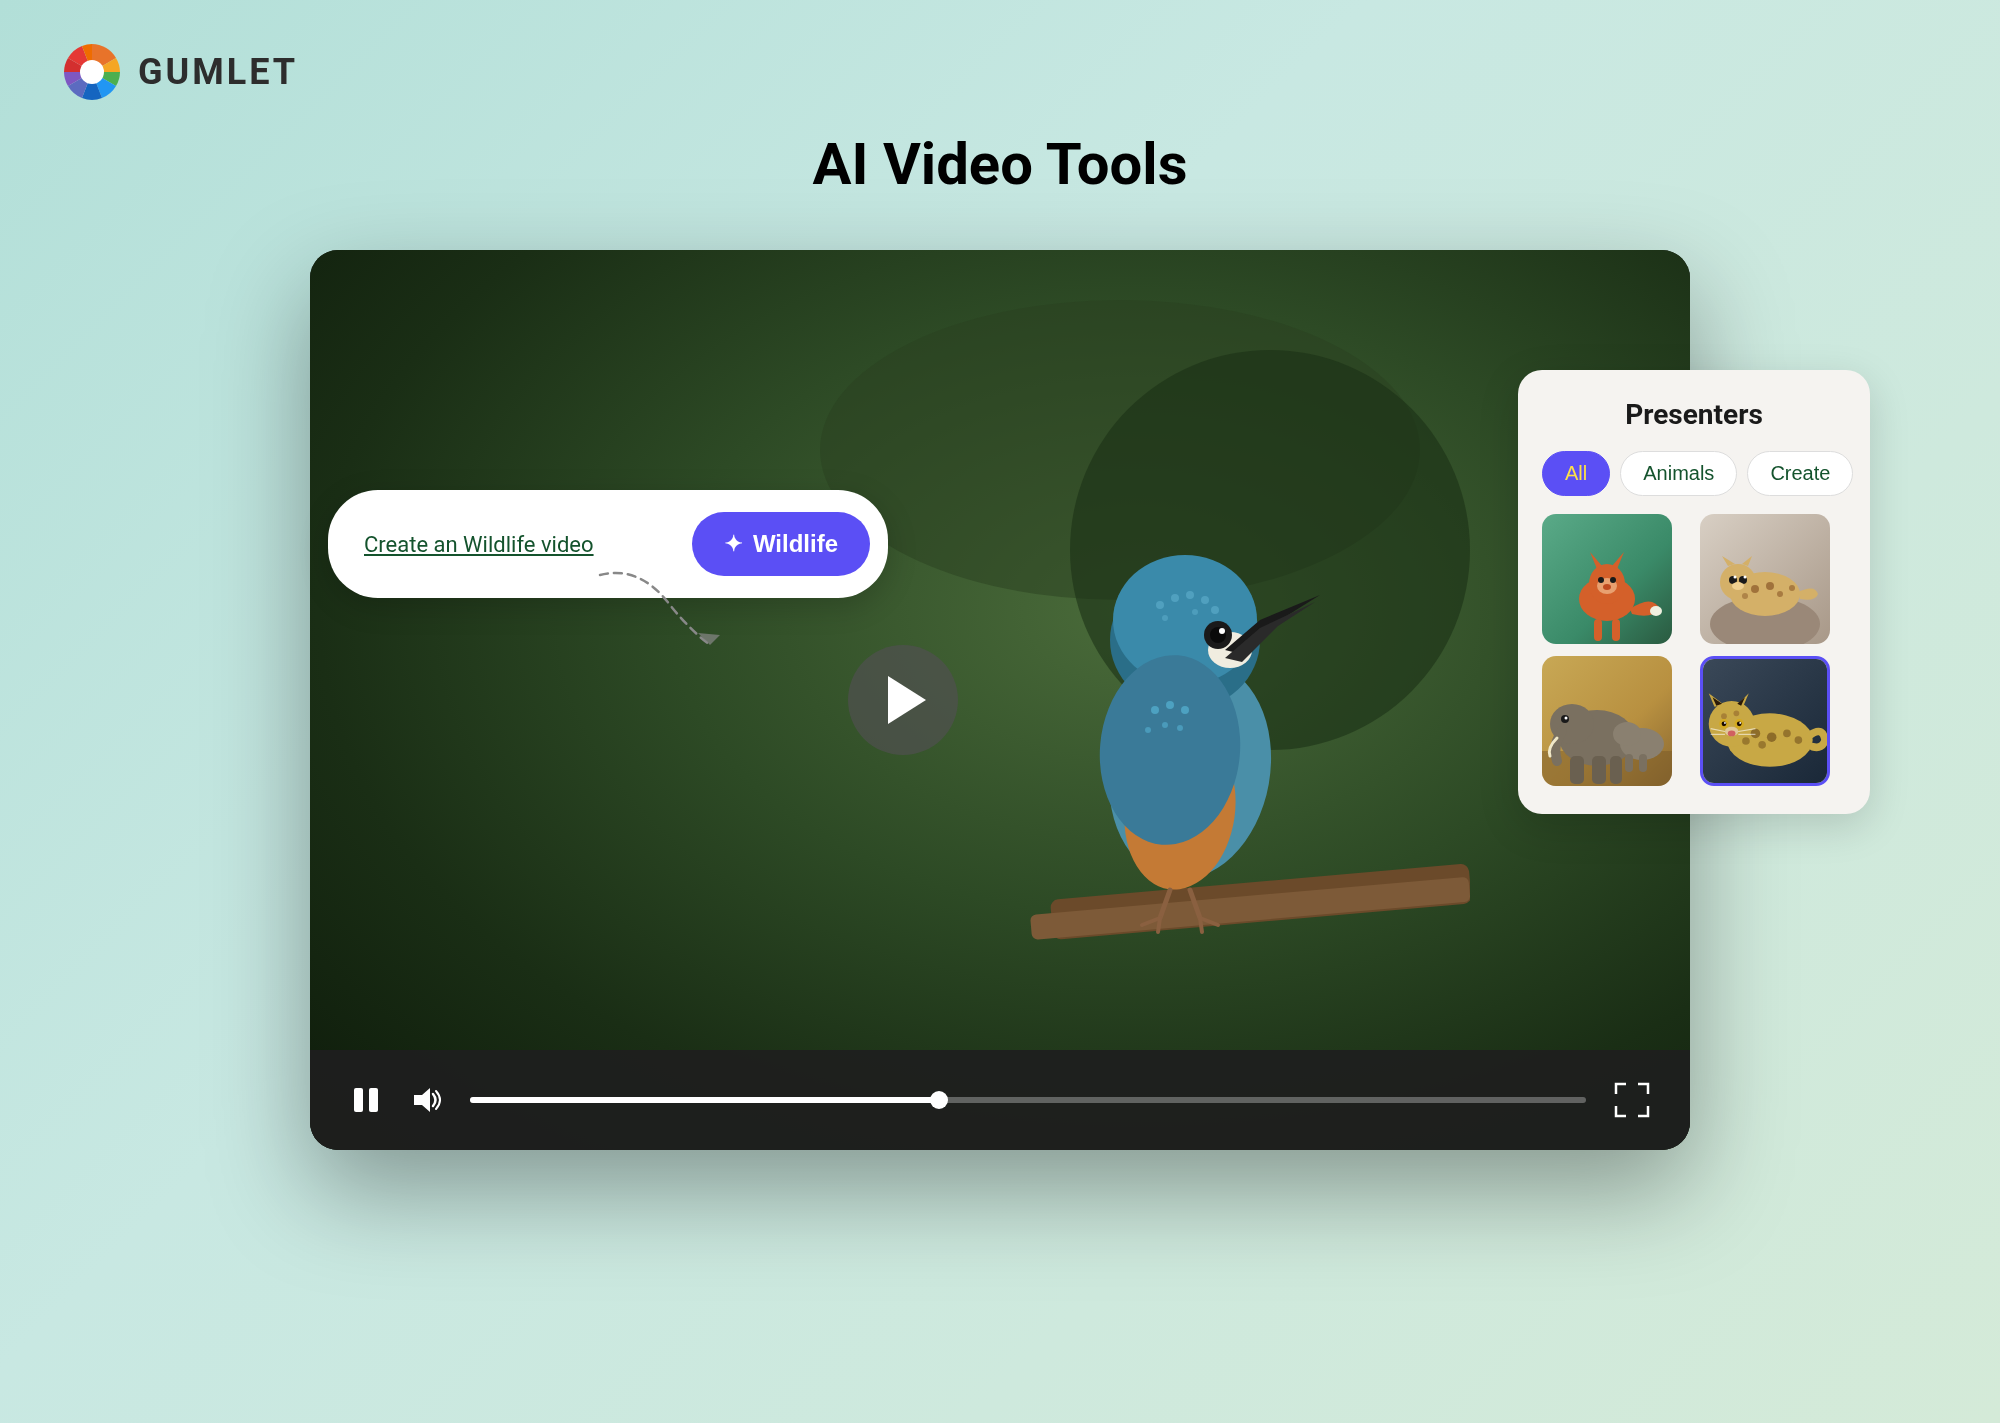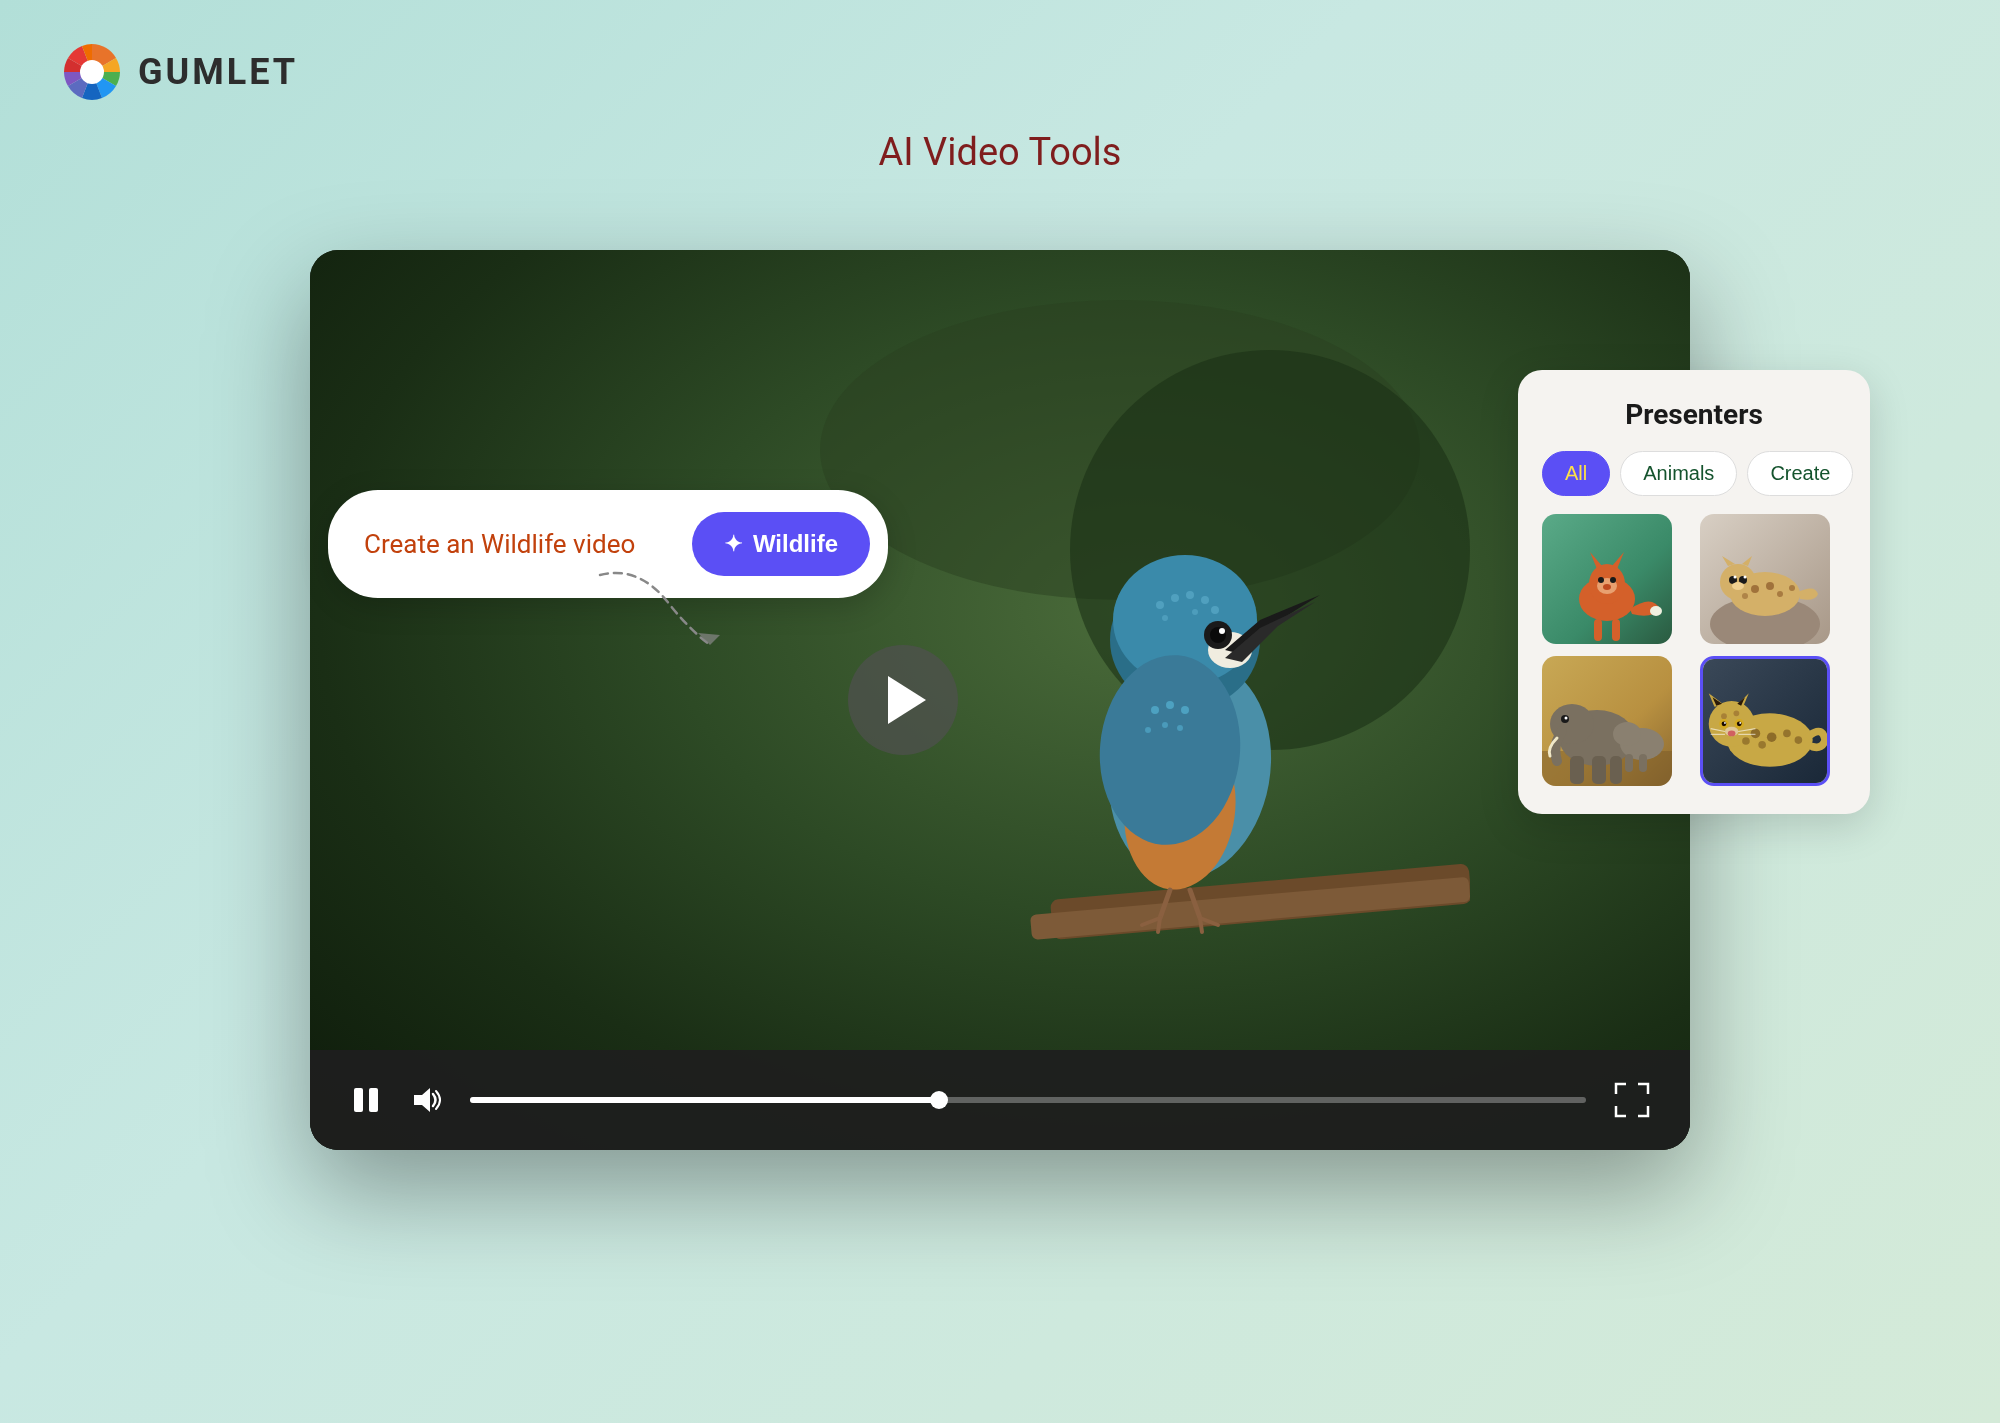--- a/index.html
+++ b/index.html
@@ -34,23 +34,23 @@
       color: #2d2d2d;
       letter-spacing: 3px;
     }
 
     
     .page-title {
       position: absolute;
       top: 130px;
       left: 50%;
       transform: translateX(-50%);
-      font-size: 38px;
-      font-weight: 400;
-      color: #7f1d1d;
+      font-size: 58px;
+      font-weight: 700;
+      color: #000000;
       white-space: nowrap;
     }
 
     
     .video-container {
       position: absolute;
       top: 250px;
       left: 50%;
       transform: translateX(-50%);
       width: 1380px;
@@ -171,23 +171,24 @@
       padding: 22px 18px 22px 36px;
       display: flex;
       align-items: center;
       gap: 16px;
       box-shadow: 0 8px 30px rgba(0,0,0,0.18);
       min-width: 560px;
       z-index: 10;
     }
 
     .prompt-text {
-      font-size: 26px;
-      color: #c2410c;
+      font-size: 22px;
+      color: #14532d;
       flex: 1;
+      text-decoration: underline;
     }
 
     .generate-btn {
       background: #5b4ff5;
       color: white;
       border: none;
       border-radius: 40px;
       padding: 18px 32px;
       font-size: 24px;
       font-weight: 600;

